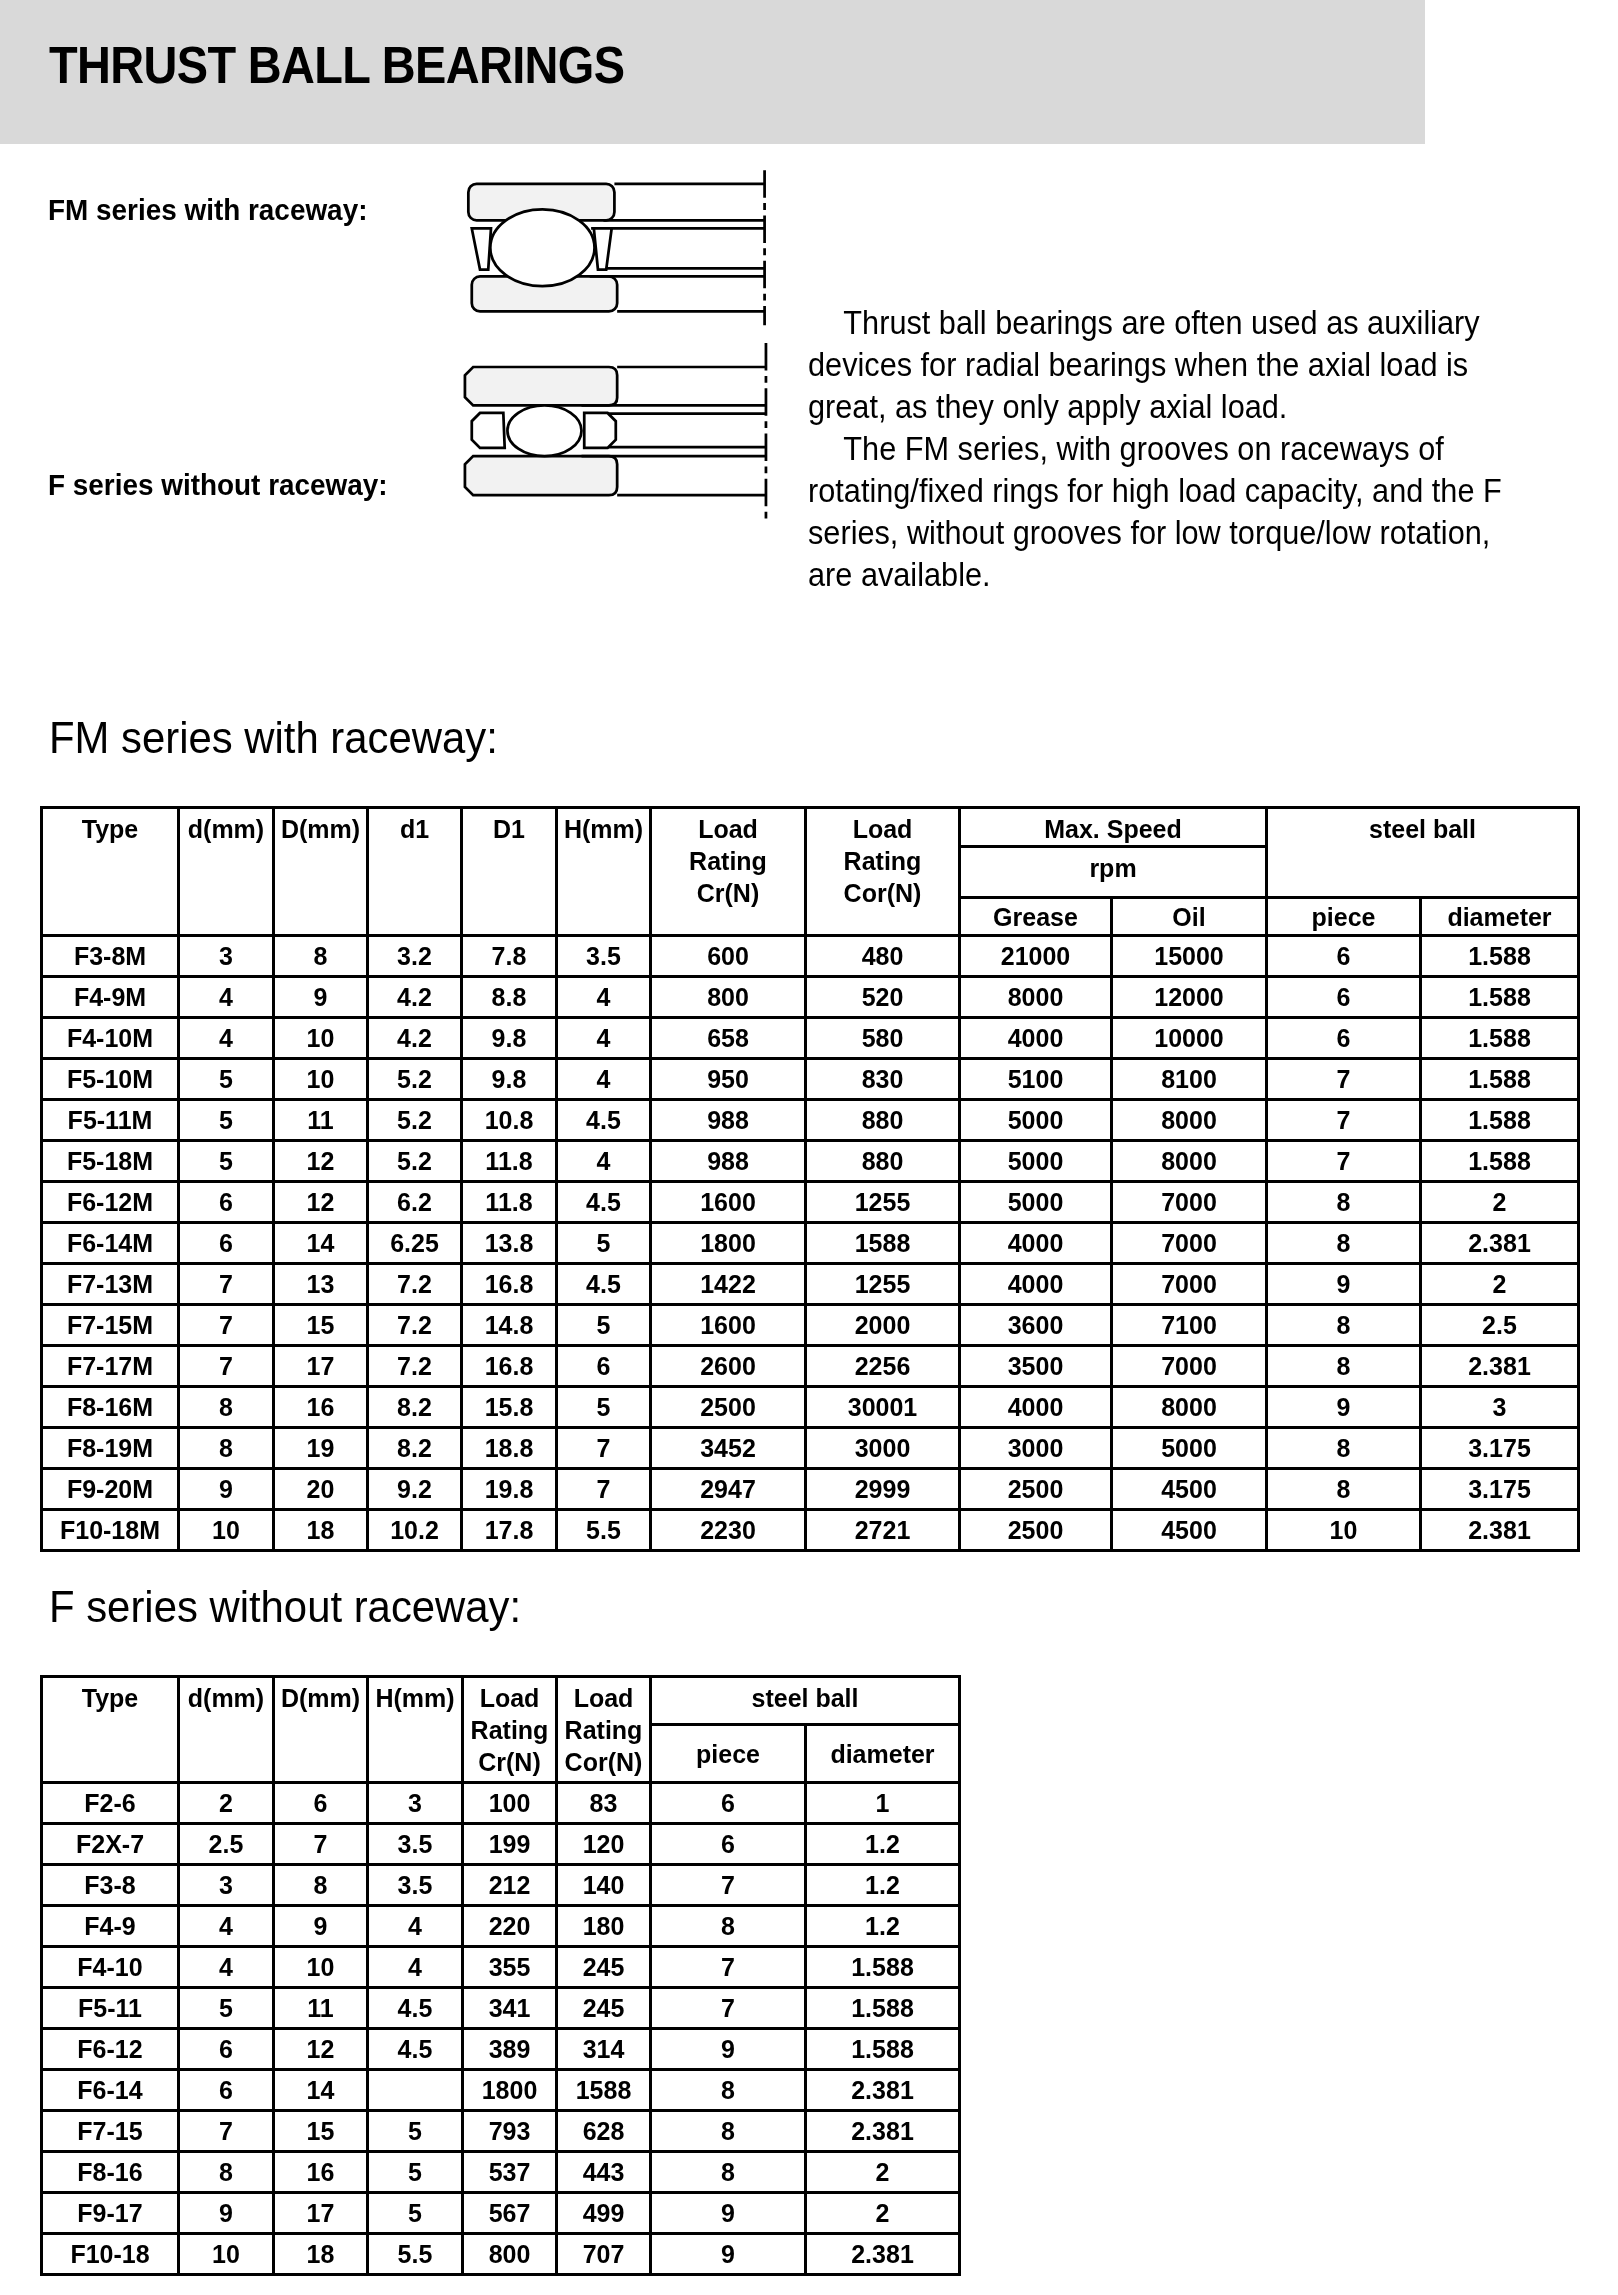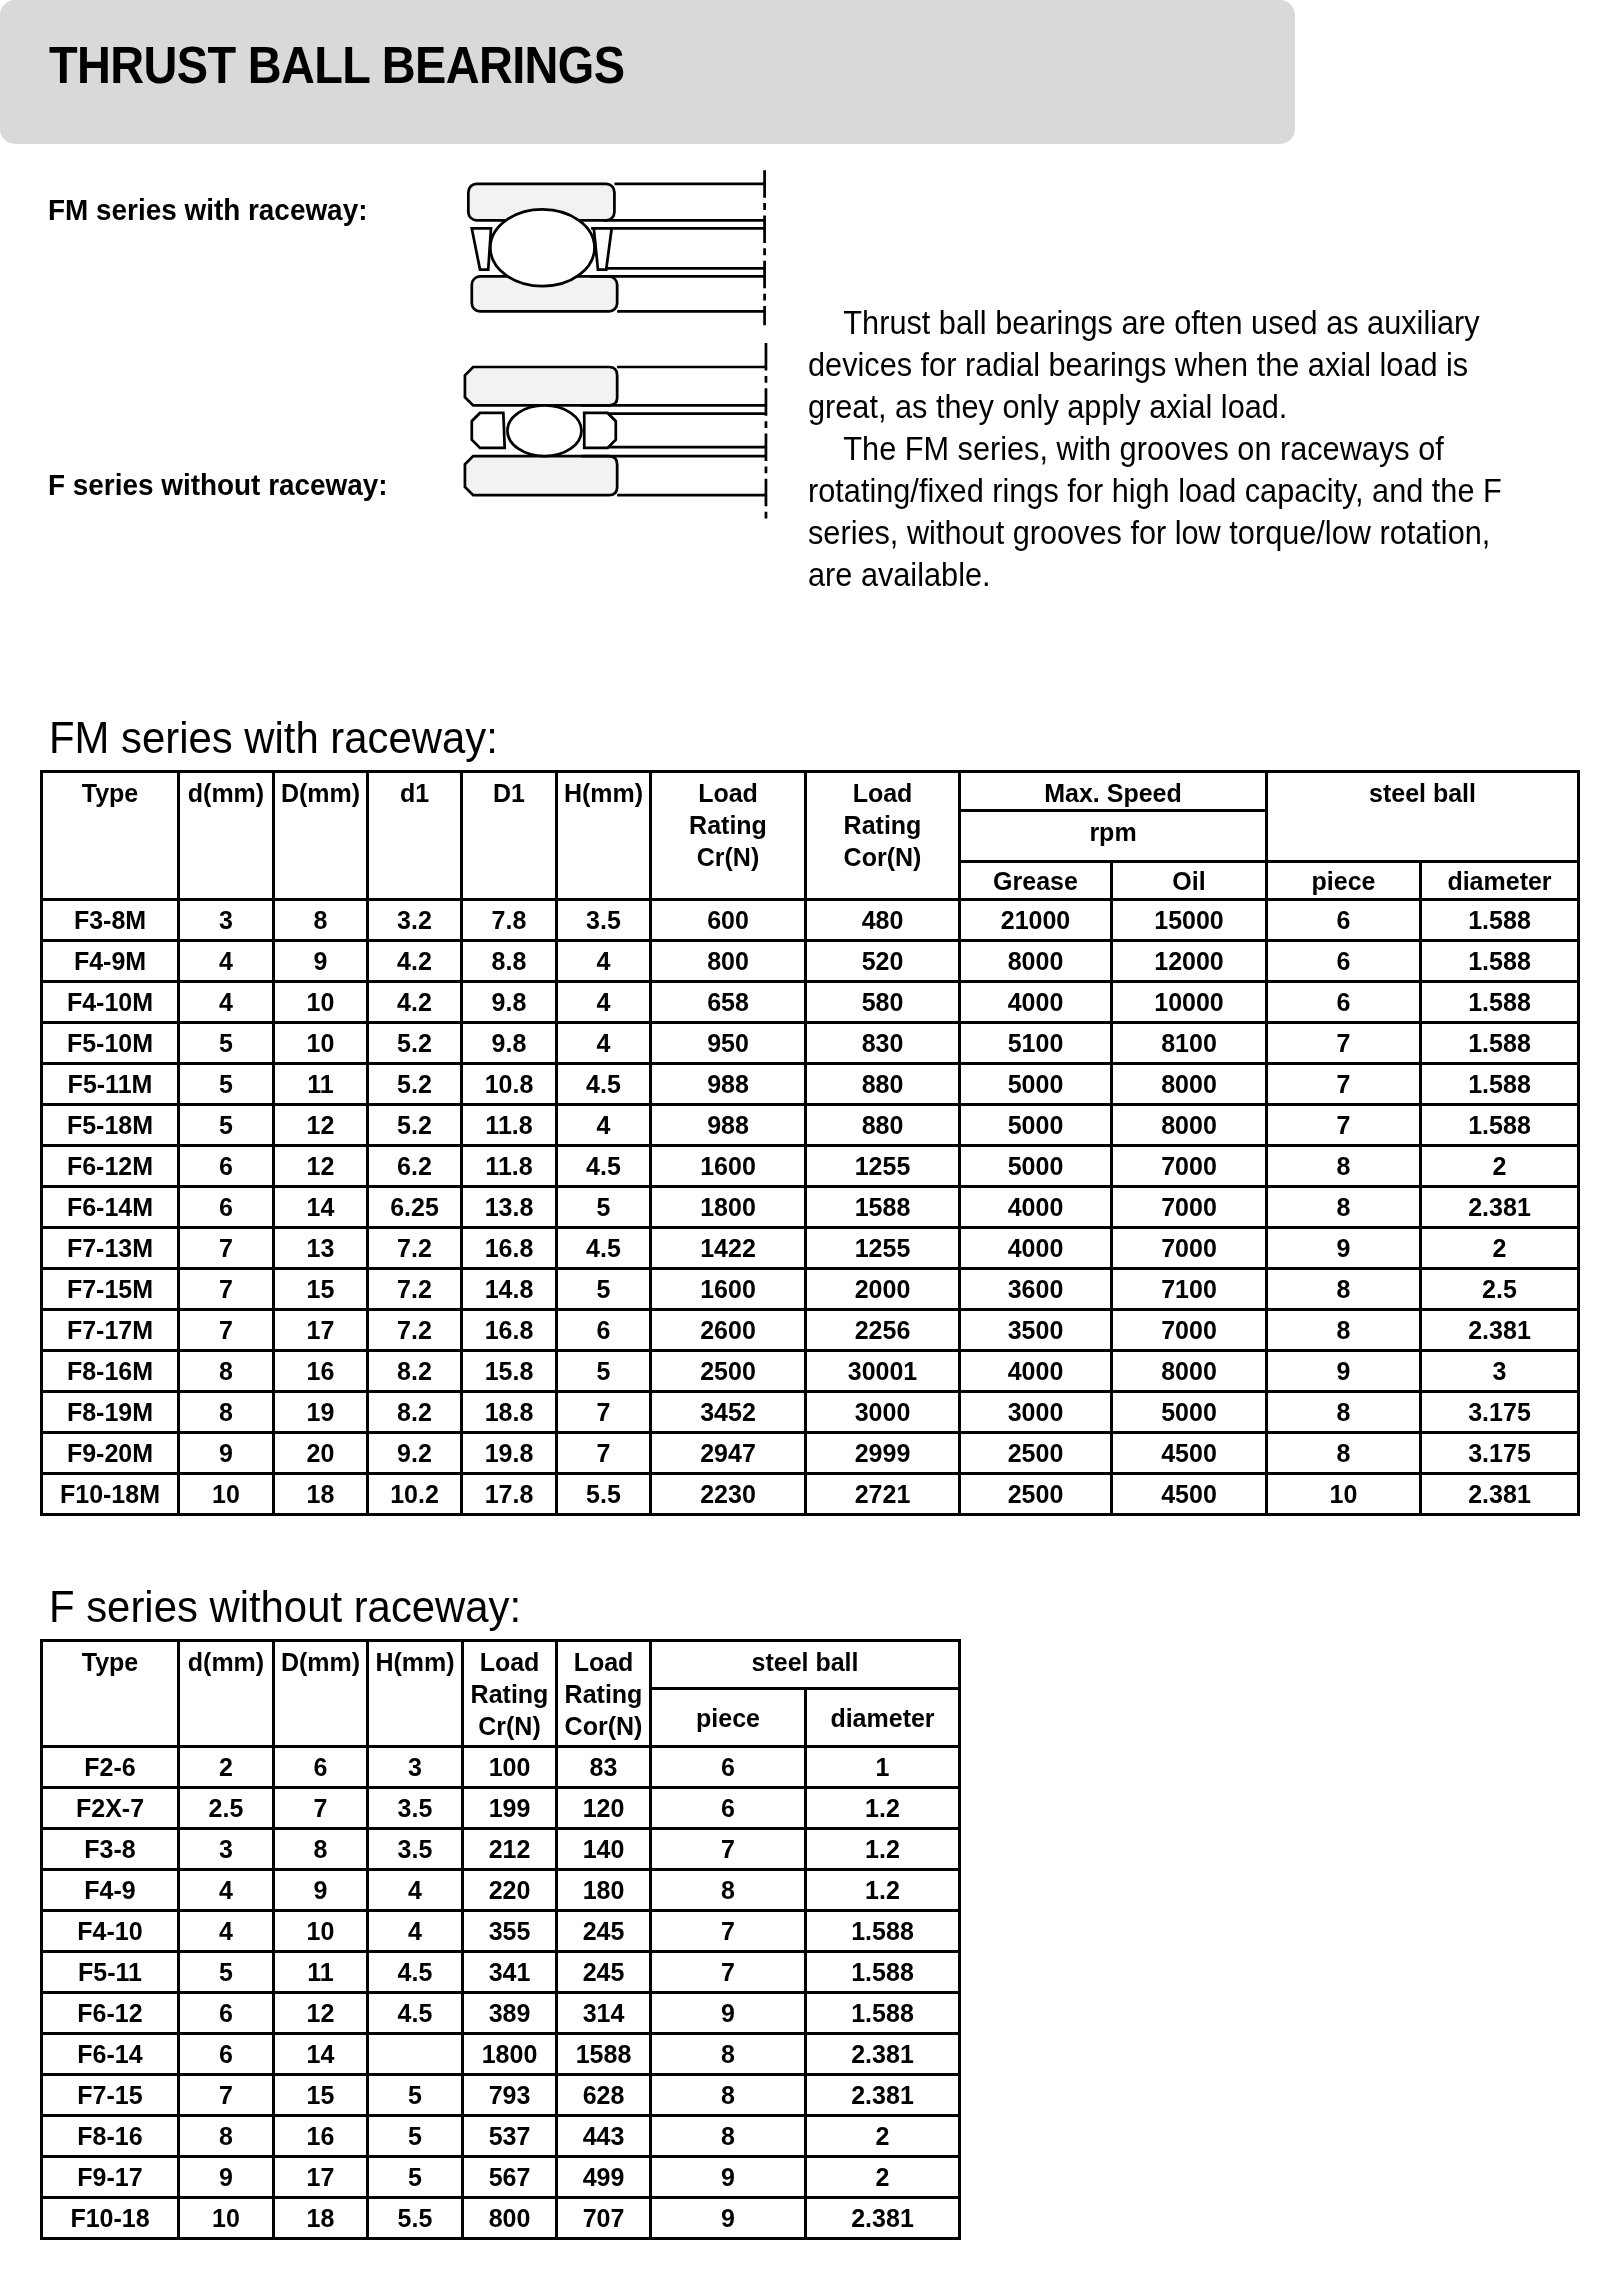--- a/index.html
+++ b/index.html
@@ -1,29 +1,29 @@
 <!DOCTYPE html>
 <html style="font-size:11px"><head>
 <meta charset="utf-8">
 <style>
   html, body { margin: 0; padding: 0; background: #ffffff; }
   body { width: 1619px; height: 2295px; position: relative; overflow: hidden;
          font-family: "Liberation Sans", sans-serif; color: #000; }
-  .banner { position: absolute; left: 0; top: 0; width: 1295px; height: 144px; background: #d9d9d9; border-radius: 15px; }
+  .banner { position: absolute; left: 0; top: 0; width: 1425px; height: 144px; background: #d9d9d9; }
   .banner h1 { position: absolute; left: 49px; top: 40px; margin: 0; font-size: 51px; font-weight: bold;
                letter-spacing: -0.7px; line-height: 1; transform: scaleX(0.92); transform-origin: left center; }
   .diag-label { position: absolute; left: 48px; margin: 0; font-size: 30px; font-weight: bold; line-height: 1;
                 transform: scaleX(0.93); transform-origin: left center; }
   #diagram { position: absolute; left: 0; top: 0; }
   .desc { position: absolute; left: 808px; top: 302px; width: 775px; font-size: 33px; line-height: 42px; margin: 0;
           transform: scaleX(0.93); transform-origin: left top; }
   .desc p { margin: 0; text-indent: 38px; }
   .section-title { position: absolute; left: 49px; margin: 0; font-size: 45px; font-weight: normal; line-height: 1;
                    transform: scaleX(0.93); transform-origin: left center; }
-  table.spec { position: absolute; border-collapse: collapse; table-layout: fixed; }
+  table.spec { position: absolute; border-collapse: collapse; table-layout: fixed; margin-top: 36px; }
   table.spec th, table.spec td { border: 3.4px solid #000; text-align: center; font-weight: bold; padding: 0;
                                  font-size: 25px; line-height: 32px; }
   table.spec th { vertical-align: top; padding-top: 4.1px; }
   table.spec td { height: 38px; vertical-align: middle; }
   table.spec th.mid { vertical-align: middle; padding-top: 0; }
   #fm-table { left: 40px; top: 770px; width: 1536px; }
   #f-table { left: 40px; top: 1639px; width: 921px; }
   .fm-hdr1 { height: 37px; }
   .fm-hdr2 { height: 51px; }
   .fm-hdr3 { height: 38px; }

